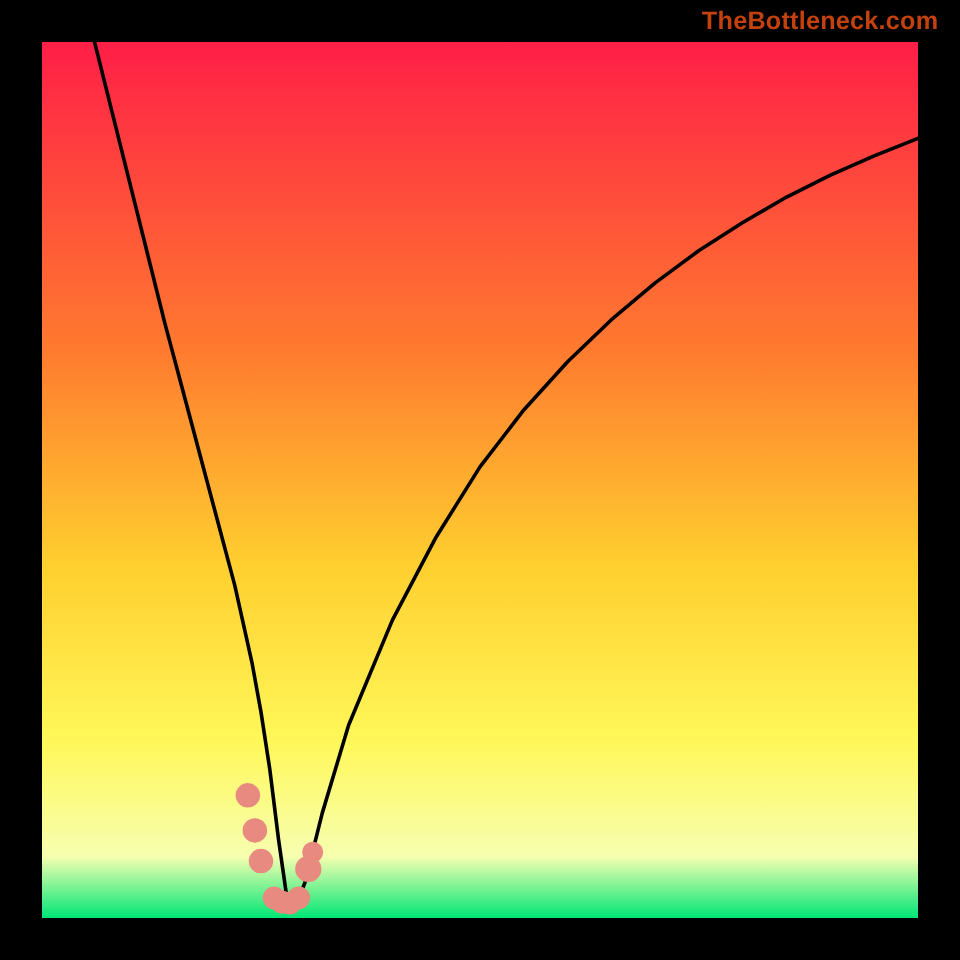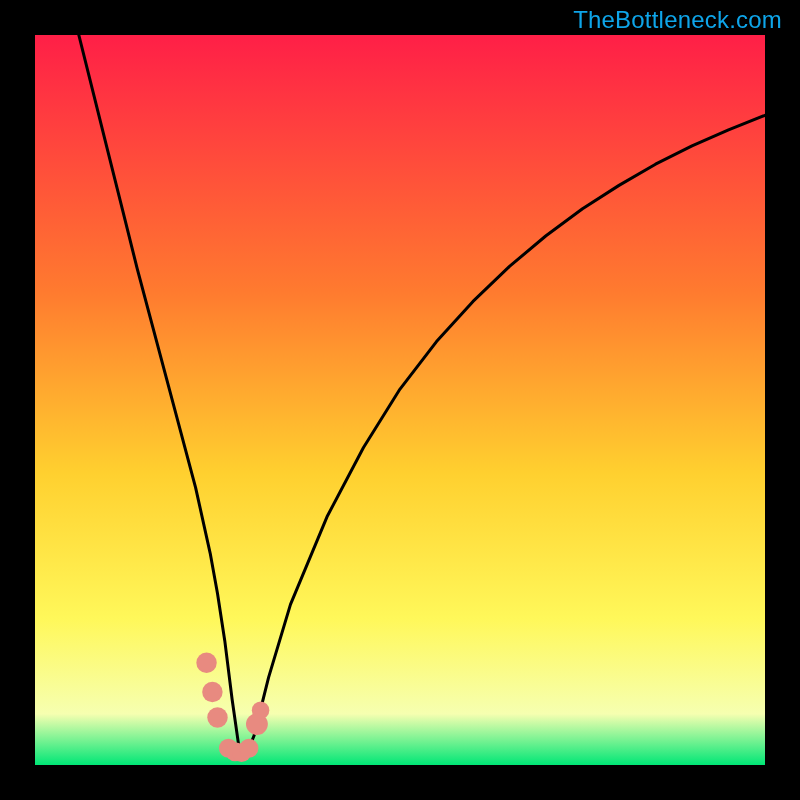--- a/index.html
+++ b/index.html
@@ -23,23 +23,23 @@
     position: absolute;
     top: 35px;
     left: 35px;
     width: 730px;
     height: 730px;
   }
   .watermark {
     position: absolute;
     top: 6px;
     right: 18px;
-    color: #0ea5e9;
-    font-size: 24px;
-    font-weight: 400;
+    color: #c2410c;
+    font-size: 21px;
+    font-weight: 700;
     letter-spacing: 0.2px;
   }
   svg {
     display: block;
   }
 </style>
 </head>
 <body>
 
 <div class="frame">

